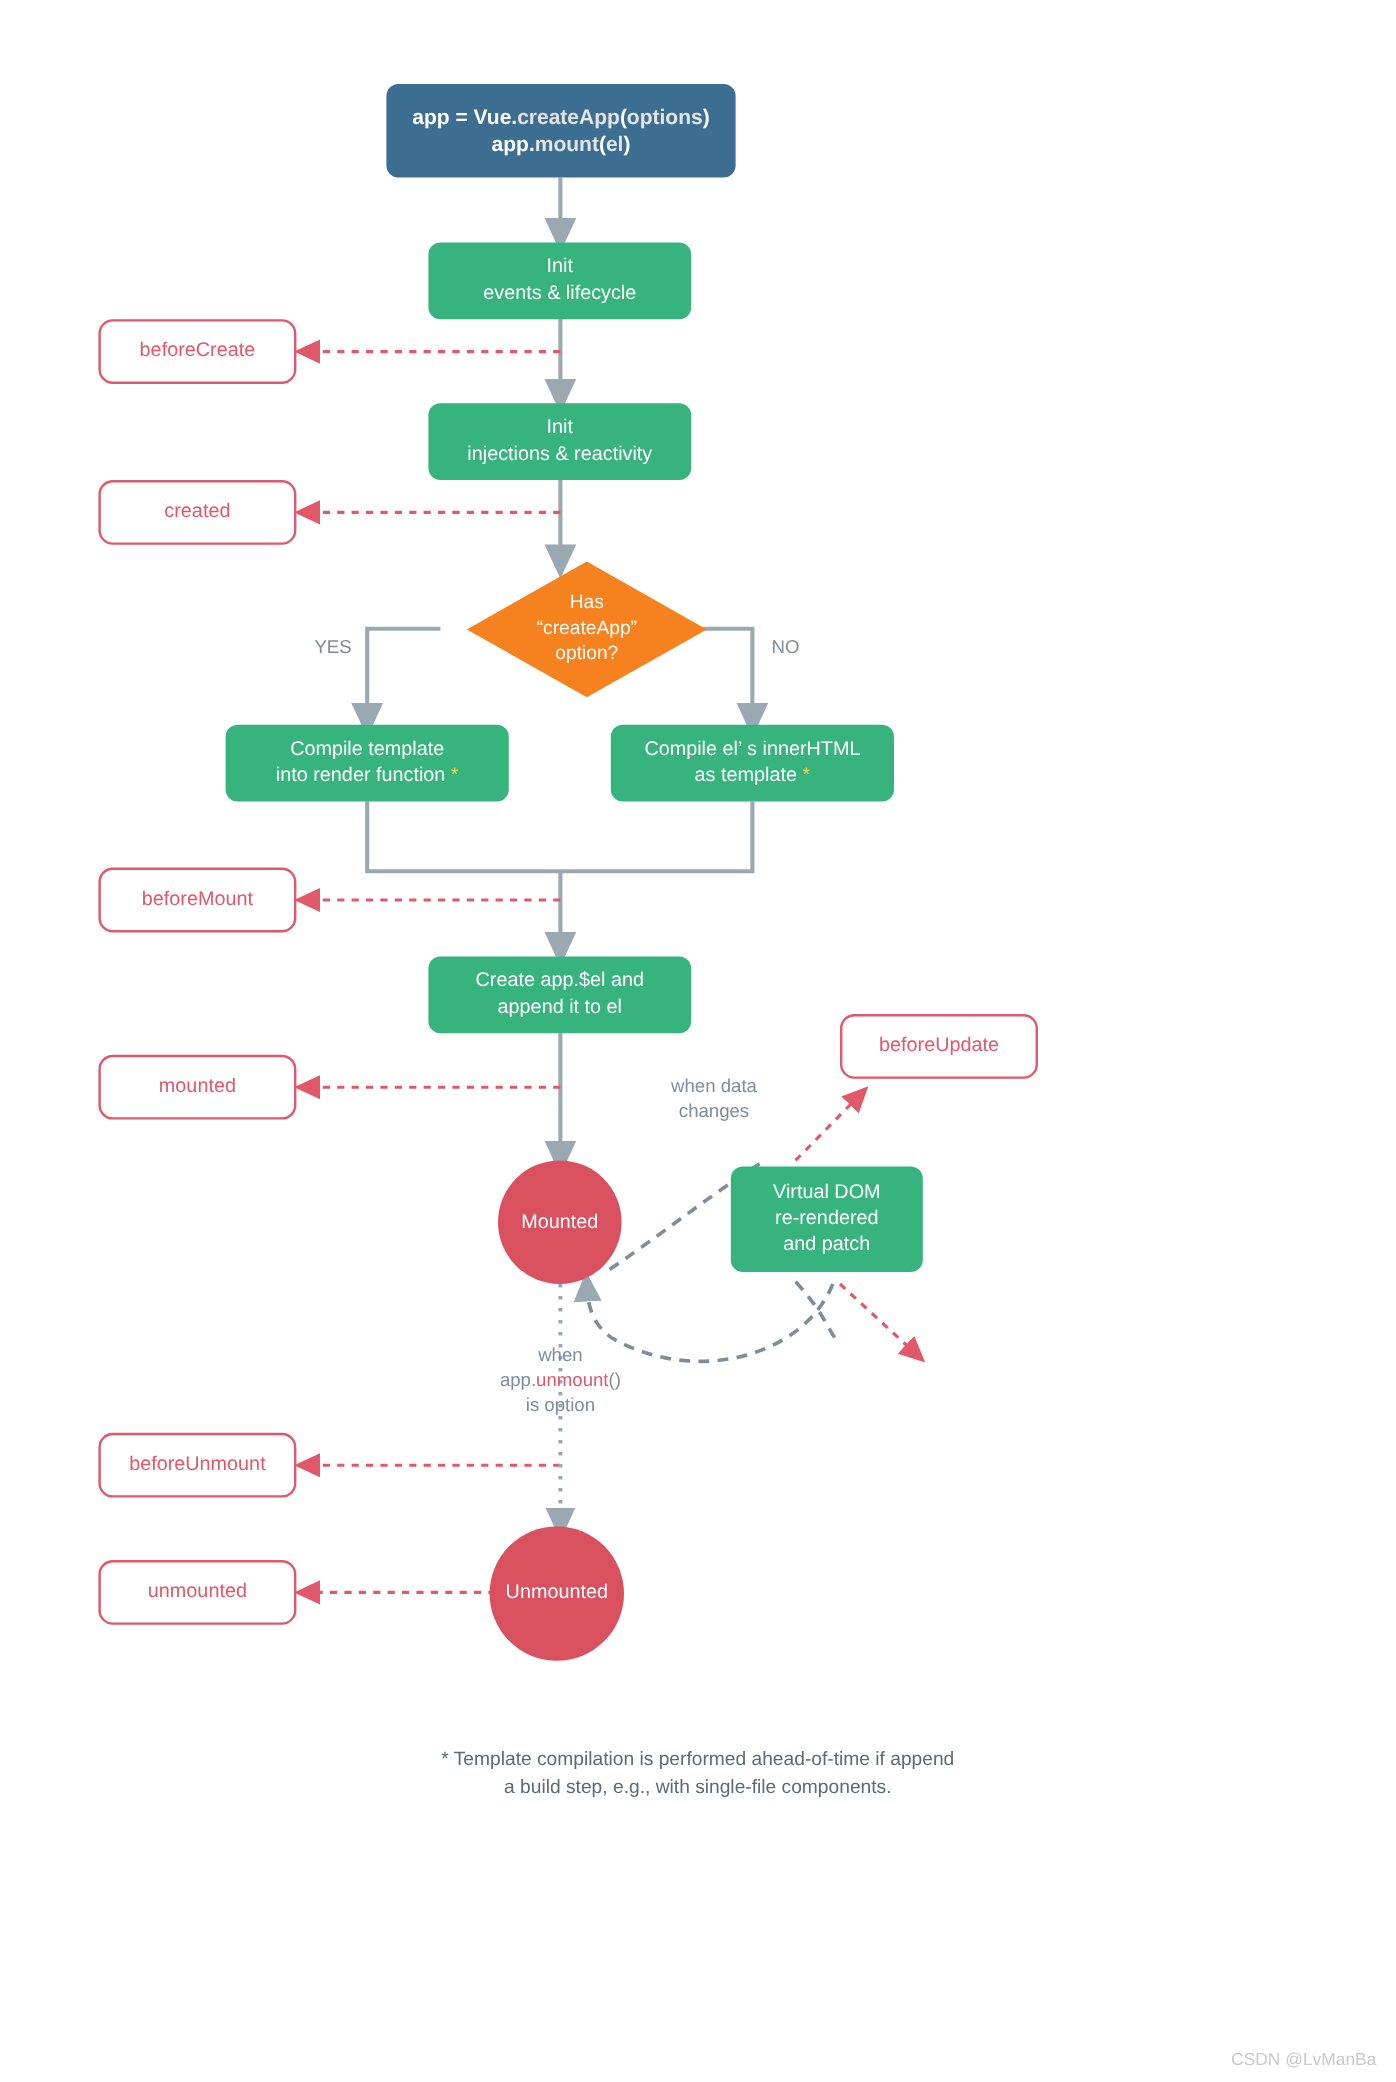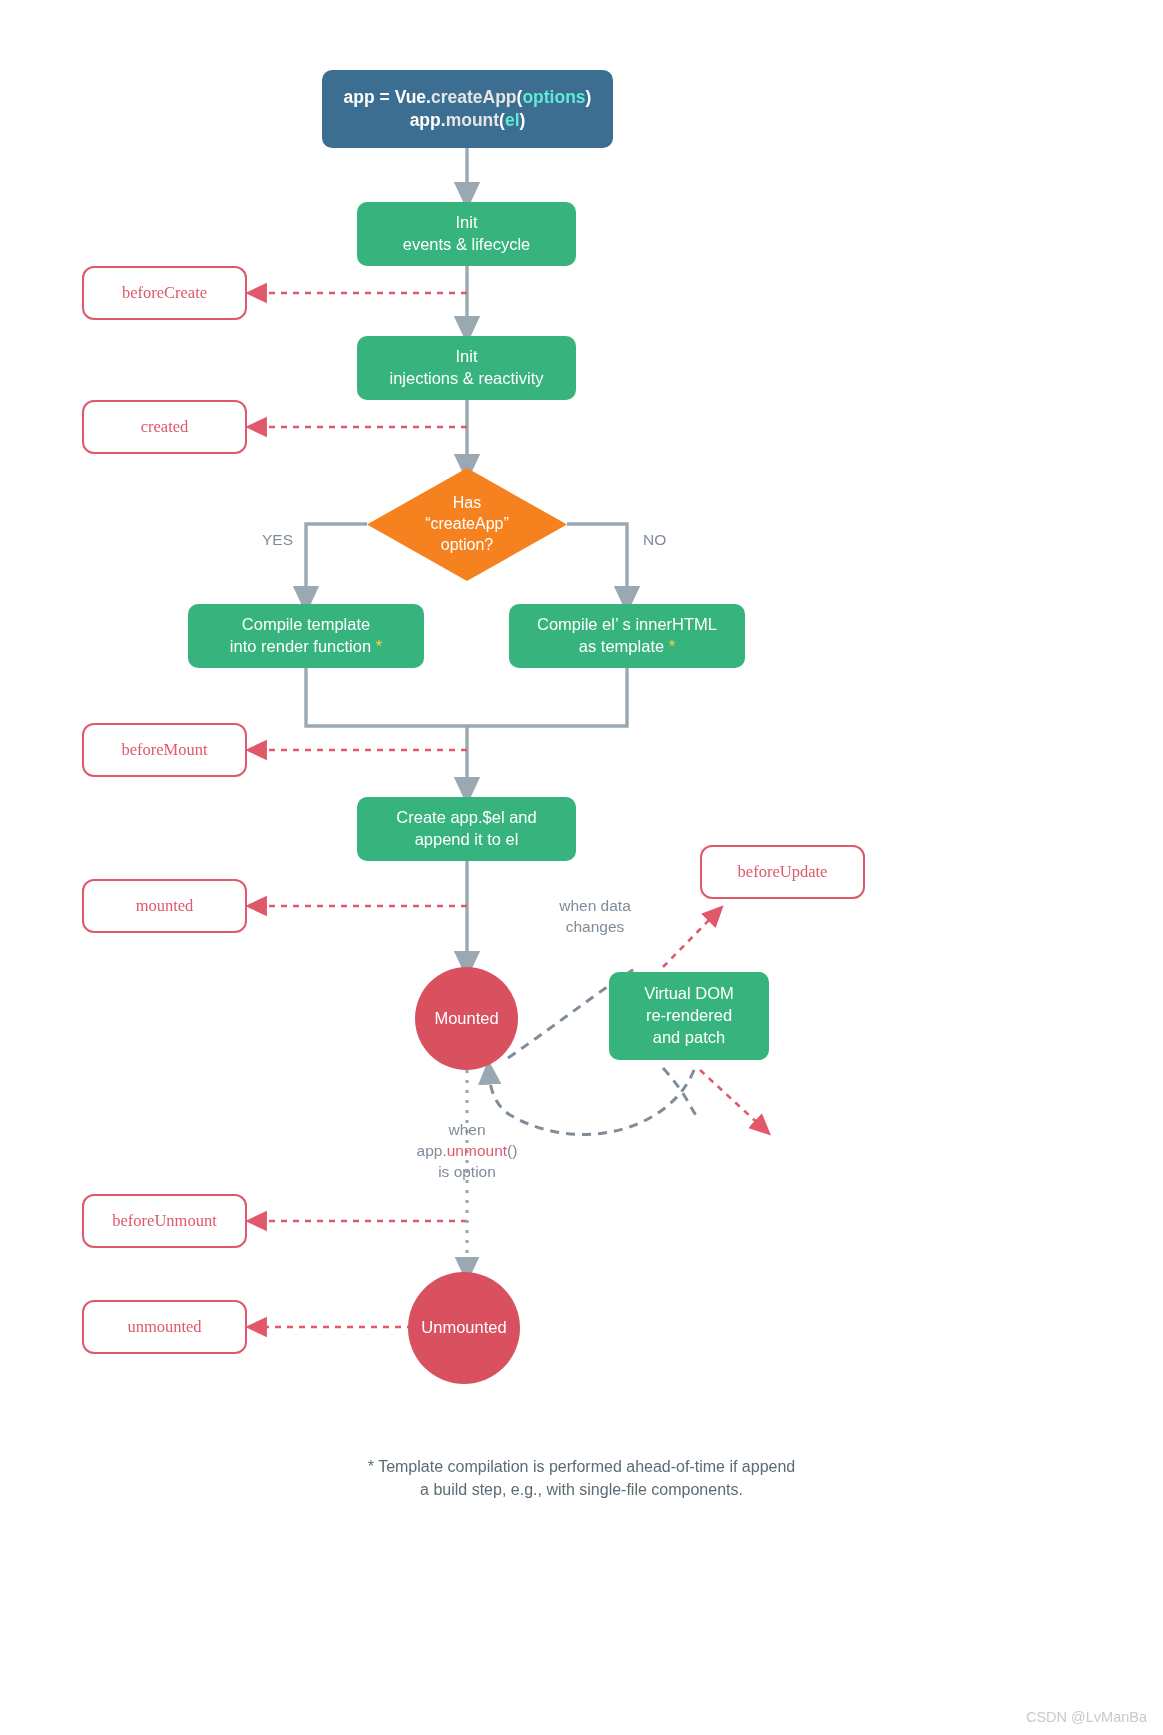--- a/index.html
+++ b/index.html
@@ -38,21 +38,21 @@
   
   .start-box {
     background: #3c6e91;
     color: #ffffff;
     border-radius: 10px;
     font-size: 17.5px;
     font-weight: bold;
     padding: 6px 10px;
   }
   .tok-fn { color: #e5e5e5; }
-  .tok-arg { color: #5eead4; }
+  .tok-arg { color: #e5e5e5; }
 
   
   .green-box {
     background: #37b37e;
     color: #ffffff;
     border-radius: 10px;
     font-size: 16.5px;
     padding: 6px 10px;
   }
   .star { color: #ffd24d; }
@@ -82,21 +82,20 @@
   }
 
   
   .hook-box {
     background: #ffffff;
     border: 2px solid #e0586a;
     color: #e0586a;
     border-radius: 12px;
     font-size: 16.5px;
     padding: 4px 8px;
-    font-family: Liberation Serif, serif;
   }
 
   
   .circle-node {
     background: #d9505f;
     color: #ffffff;
     border-radius: 50%;
     font-size: 16.5px;
   }
 
@@ -217,21 +216,21 @@
     <div>
       <span>Init</span><br>
       <span>injections &amp; reactivity</span>
     </div>
   </div>
 
   <div class="node hook-box" style="left:82px; top:400px; width:165px; height:54px;">
     <span>created</span>
   </div>
 
-  <div class="diamond-wrap" style="left:367px; top:468px; width:200px; height:113px;">
+  <div class="diamond-wrap" style="left:389px; top:468px; width:200px; height:113px;">
     <div class="diamond-shape"></div>
     <div class="diamond-label">
       <div>
         <span>Has</span><br>
         <span>“createApp”</span><br>
         <span>option?</span>
       </div>
     </div>
   </div>
 

